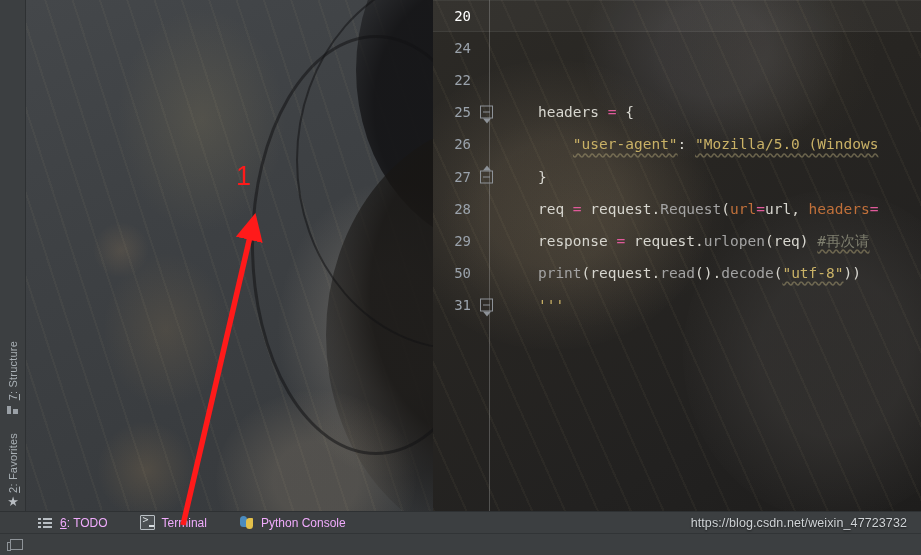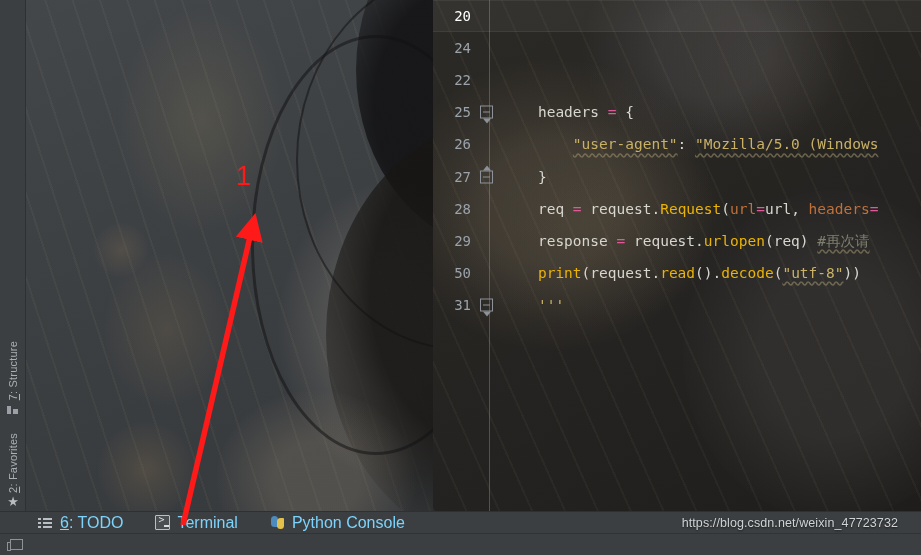--- a/index.html
+++ b/index.html
@@ -201,21 +201,21 @@
     line-height: 32px;
   }
   .indent-guide {
     position: absolute;
     left: 56px; top: 0; bottom: 0;
     width: 1px;
     background: rgba(160,160,160,0.38);
     z-index: 1;
   }
   .t-str  { color: #c9b166; }
-  .t-fn   { color: #eab308; text-align: center; }
+  .t-fn   { color: #a3a3a3; text-align: center; }
   .t-op   { color: #e05a9a; }
   .t-param{ color: #c0703a; }
   .t-cmt  { color: #7f7f6f; }
   .t-doc  { color: #c9b166; }
   .t-plain{ color: #d7d6cf; }
   .squiggle {
     text-decoration: underline wavy rgba(160,150,110,0.55);
     text-underline-offset: 3px;
   }
 
@@ -242,22 +242,22 @@
     background: #3c3f41;
     border-top: 1px solid #2e3133;
     display: flex;
     align-items: center;
     z-index: 40;
   }
   .sb-left { display: flex; align-items: center; padding-left: 38px; }
   .sb-item {
     display: flex; align-items: center;
     margin-right: 32px;
-    color: #7dd3fc;
-    font-size: 16px;
+    color: #f0abfc;
+    font-size: 12px;
     cursor: default;
     white-space: nowrap;
   }
   .sb-item .ul { text-decoration: underline; }
   .sb-ico {
     width: 15px; height: 15px;
     margin-right: 7px;
     position: relative;
     flex: 0 0 15px;
   }
@@ -303,21 +303,21 @@
     border-radius: 4px 4px 1px 4px;
   }
   .ico-python::after {
     left: 7px; top: 3px;
     background: #e3c04a;
     border-radius: 4px 1px 4px 4px;
   }
 
   .watermark {
     position: absolute;
-    right: 23px; bottom: 25px;
+    right: 14px; bottom: 25px;
     color: #cfd3d6;
     font-size: 12.5px;
     letter-spacing: 0.1px;
     z-index: 45;
     text-shadow: 0 1px 2px rgba(0,0,0,.6);
   }
 
   
   .botbar {
     position: absolute;

